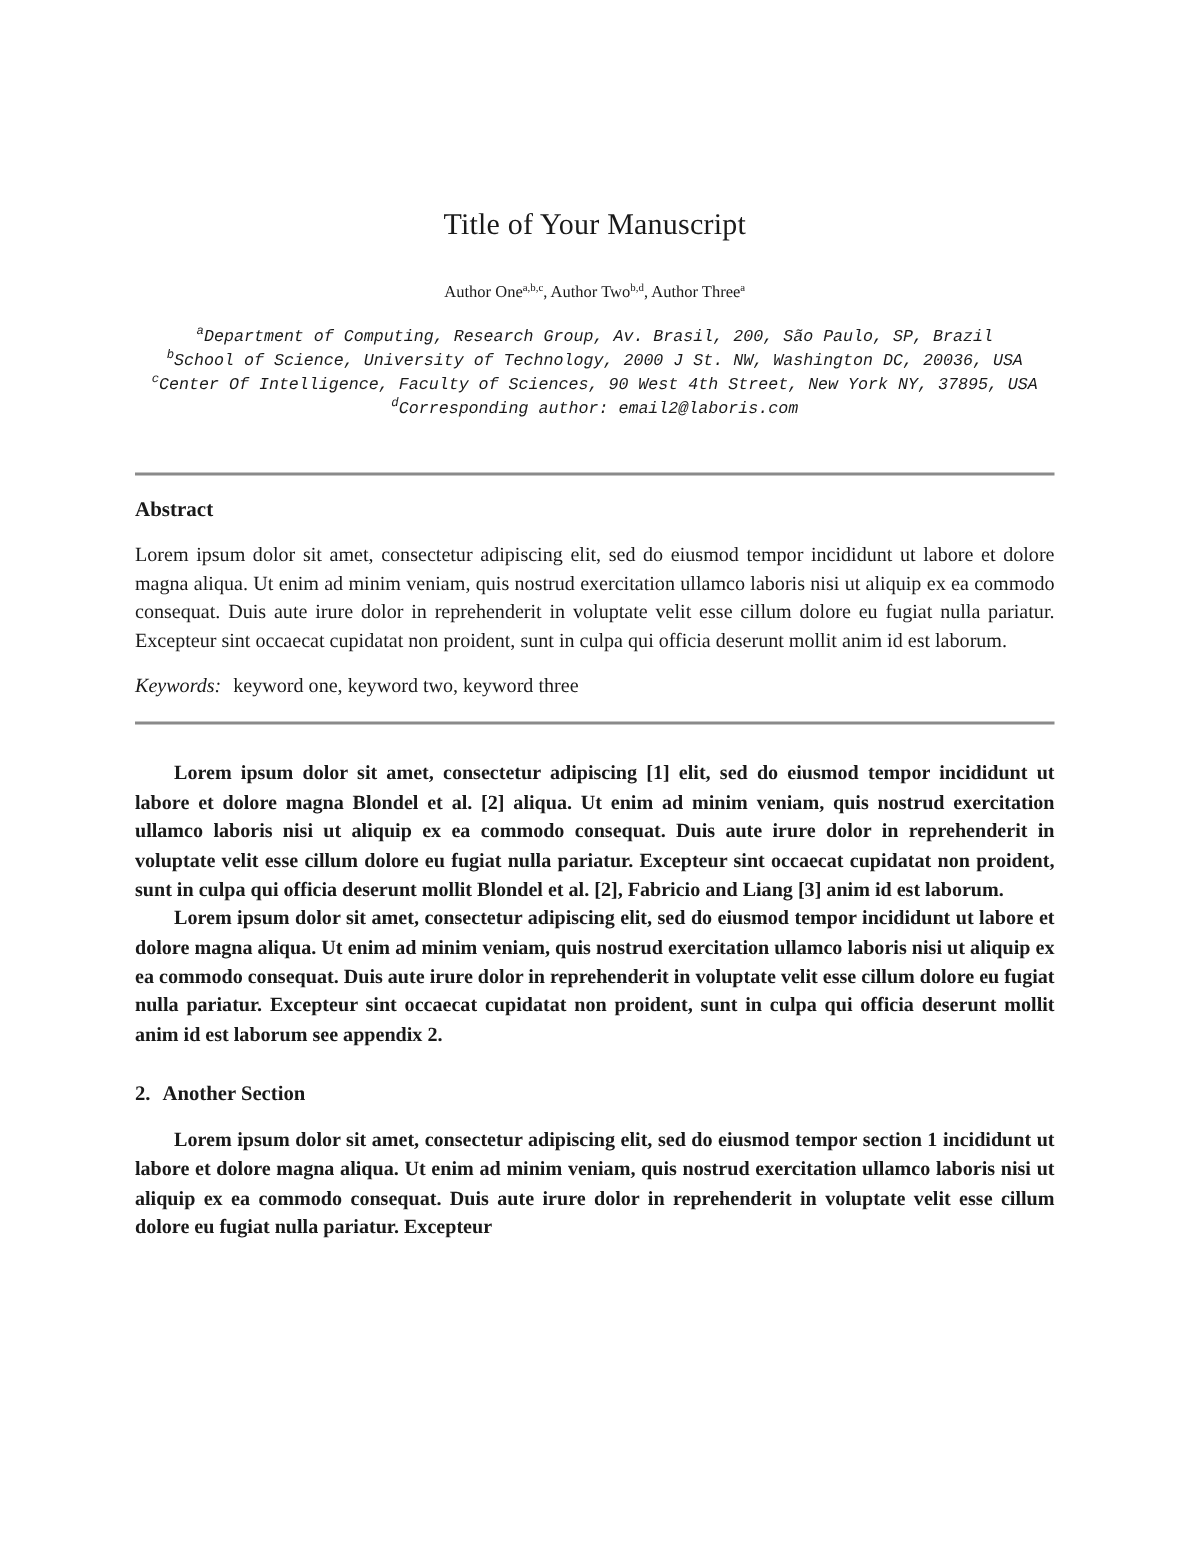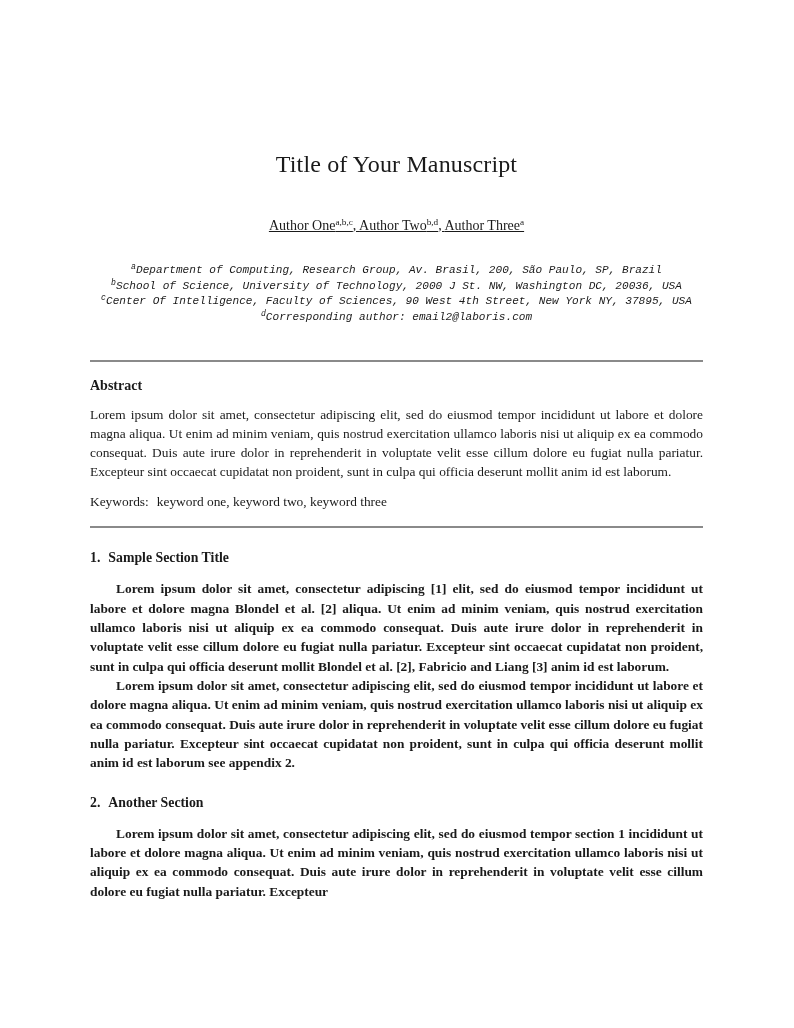--- a/index.html
+++ b/index.html
@@ -32,32 +32,31 @@
     top: 0;
     width: 613px;
   }
 
   
   .title-block {
     padding-top: 138px;
     text-align: center;
   }
   .paper-title {
-    font-size: 24px;
+    font-size: 20px;
     font-weight: normal;
     letter-spacing: 0.15px;
     line-height: 1.2;
-    margin: 12px;
+    margin: 0;
   }
   .author-line {
-    margin: 12px;
+    margin: 0;
     padding-top: 26px;
-    font-size: 14px;
+    font-size: 11px;
     line-height: 1.3;
-    text-decoration: underline;
   }
   .author-line sup {
     font-size: 0.66em;
     vertical-align: 0.52em;
     line-height: 0;
   }
 
   .affiliations {
     padding-top: 16px;
     text-align: center;
@@ -100,20 +99,21 @@
     text-align: justify;
     text-justify: inter-word;
   }
   .keywords-line {
     margin: 0;
     padding-top: 11px;
     font-size: 13.4px;
     line-height: 1.42;
   }
   .keywords-label {
+    font-style: italic;
     padding-right: 8px;
   }
 
   
   .section { padding-top: 22px; }
   .section-heading {
     font-size: 13.8px;
     font-weight: bold;
     margin: 0 0 13px 0;
   }
@@ -157,21 +157,20 @@
       <p class="abstract-text">Lorem ipsum dolor sit amet, consectetur adipiscing elit, sed do eiusmod tempor incididunt ut labore et dolore magna aliqua. Ut enim ad minim veniam, quis nostrud exercitation ullamco laboris nisi ut aliquip ex ea commodo consequat. Duis aute irure dolor in reprehenderit in voluptate velit esse cillum dolore eu fugiat nulla pariatur. Excepteur sint occaecat cupidatat non proident, sunt in culpa qui officia deserunt mollit anim id est laborum.</p>
       <p class="keywords-line">
         <span class="keywords-label">Keywords:</span><span>keyword one, keyword two, keyword three</span>
       </p>
     </div>
 
     <div class="rule rule-bottom"></div>
 
     <div>
         <div class="section">
-          <h2 class="section-heading"><span class="secnum">1.</span><span>Sample Section Title</span></h2>
           <div class="section-body">
             <p>Lorem ipsum dolor sit amet, consectetur adipiscing [1] elit, sed do eiusmod tempor incididunt ut labore et dolore magna Blondel et al. [2] aliqua. Ut enim ad minim veniam, quis nostrud exercitation ullamco laboris nisi ut aliquip ex ea commodo consequat. Duis aute irure dolor in reprehenderit in voluptate velit esse cillum dolore eu fugiat nulla pariatur. Excepteur sint occaecat cupidatat non proident, sunt in culpa qui officia deserunt mollit Blondel et al. [2], Fabricio and Liang [3] anim id est laborum.</p>
             <p>Lorem ipsum dolor sit amet, consectetur adipiscing elit, sed do eiusmod tempor incididunt ut labore et dolore magna aliqua. Ut enim ad minim veniam, quis nostrud exercitation ullamco laboris nisi ut aliquip ex ea commodo consequat. Duis aute irure dolor in reprehenderit in voluptate velit esse cillum dolore eu fugiat nulla pariatur. Excepteur sint occaecat cupidatat non proident, sunt in culpa qui officia deserunt mollit anim id est laborum see appendix 2.</p>
           </div>
         </div>
         <div class="section">
           <h2 class="section-heading"><span class="secnum">2.</span><span>Another Section</span></h2>
           <div class="section-body">
             <p>Lorem ipsum dolor sit amet, consectetur adipiscing elit, sed do eiusmod tempor section 1 incididunt ut labore et dolore magna aliqua. Ut enim ad minim veniam, quis nostrud exercitation ullamco laboris nisi ut aliquip ex ea commodo consequat. Duis aute irure dolor in reprehenderit in voluptate velit esse cillum dolore eu fugiat nulla pariatur. Excepteur</p>
           </div>

